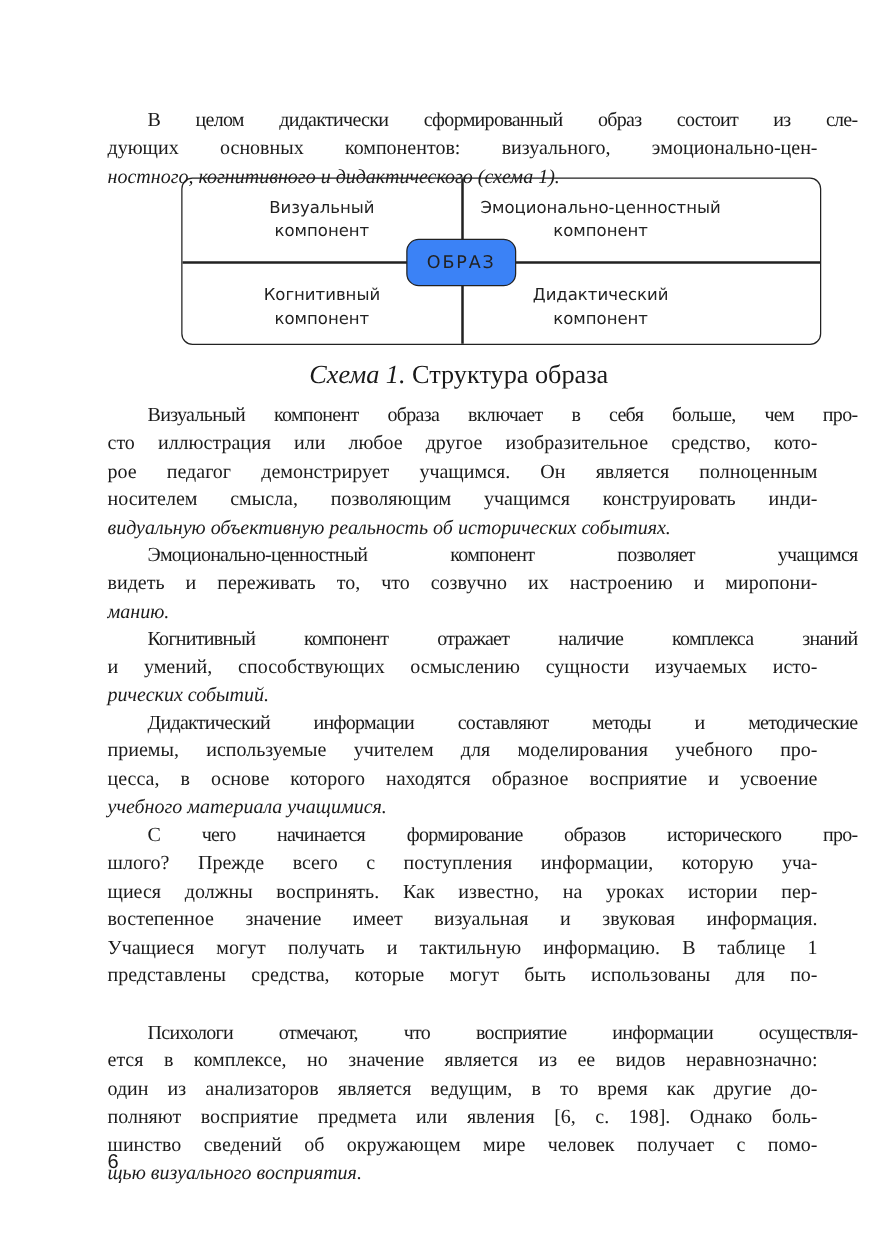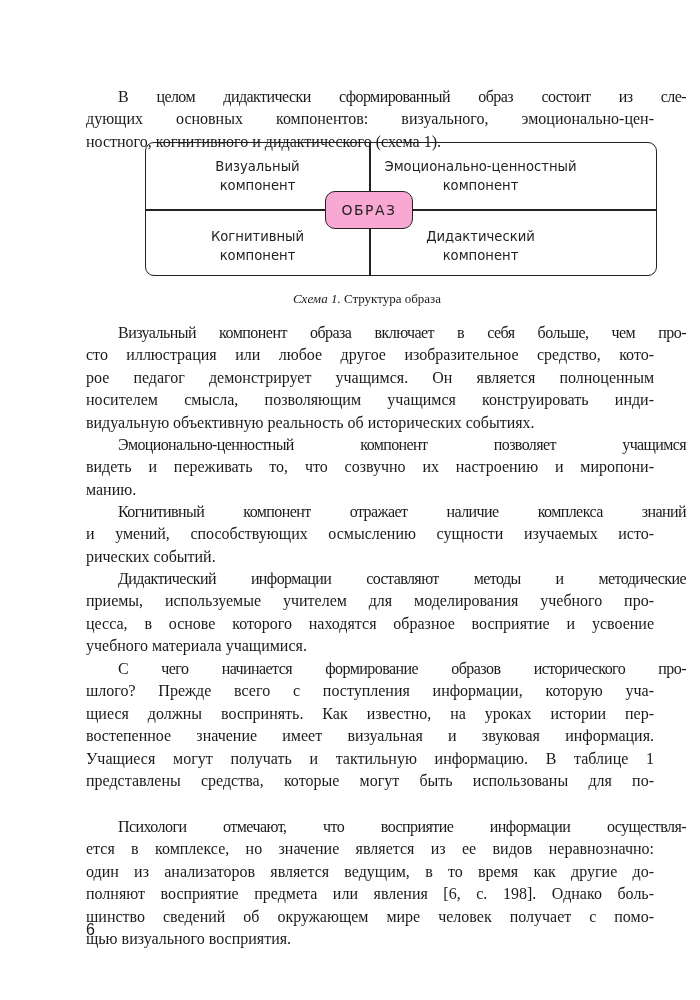--- a/index.html
+++ b/index.html
@@ -1,35 +1,35 @@
 <!DOCTYPE html>
 <html><head>
 <meta charset="utf-8">
 <style>
   html, body { margin: 0; padding: 0; background: #ffffff; }
   body { width: 700px; height: 1000px; position: relative; overflow: hidden; color: #1a1a1a; }
   .line { display: block; text-align: justify; text-align-last: justify; white-space: nowrap; }
-  .line.last { text-align-last: left; }
+  .line.last { text-align-last: left; font-style: italic; }
   .line.first { text-indent: 32px; }
   .line:not(.first) { text-indent: 0; }
   .para { position: absolute; left: 0; width: 568px; font-family: "Liberation Serif", "DejaVu Serif", serif; font-size: 16px; line-height: 22.4px; }
   .para .line { width: 568px; }
 
   
   .diagram { position: absolute; left: 145px; top: 142px; width: 512px; height: 134px; border: 1.5px solid #222; border-radius: 9px; box-sizing: border-box; }
   .diagram .vline { position: absolute; left: 223px; top: 0; width: 1.5px; height: 100%; background: #222; }
   .diagram .hline { position: absolute; left: 0; top: 66px; width: 100%; height: 1.5px; background: #222; }
   .cell { position: absolute; font-family: "DejaVu Sans", "Liberation Sans", sans-serif; font-size: 13.2px; line-height: 19px; text-align: center; color: #222; }
   .cell span { display: block; }
   .cell.tl { left: 0; top: 14px; width: 223px; }
   .cell.tr { left: 225px; top: 14px; width: 219px; }
   .cell.bl { left: 0; top: 84px; width: 223px; }
   .cell.br { left: 225px; top: 84px; width: 219px; }
-  .center-box { position: absolute; left: 179px; top: 48px; width: 88px; height: 38px; border: 1.5px solid #222; border-radius: 10px; background: #f9a8d4; box-sizing: border-box; font-family: "DejaVu Sans", "Liberation Sans", sans-serif; font-size: 14px; letter-spacing: 1.5px; display: flex; align-items: center; justify-content: center; color: #222; }
-  .caption { position: absolute; left: 145px; top: 288px; width: 444px; text-align: center; font-family: "Liberation Serif", "DejaVu Serif", serif; font-size: 13px; line-height: 22px; }
+  .center-box { position: absolute; left: 179px; top: 48px; width: 88px; height: 38px; border: 1.5px solid #222; border-radius: 10px; background: #3b82f6; box-sizing: border-box; font-family: "DejaVu Sans", "Liberation Sans", sans-serif; font-size: 14px; letter-spacing: 1.5px; display: flex; align-items: center; justify-content: center; color: #222; }
+  .caption { position: absolute; left: 145px; top: 288px; width: 444px; text-align: center; font-family: "Liberation Serif", "DejaVu Serif", serif; font-size: 21px; line-height: 22px; }
   .caption i { font-style: italic; }
   .page-number { position: absolute; left: 86px; top: 921px; font-family: "Liberation Sans", "DejaVu Sans", sans-serif; font-size: 16px; color: #1a1a1a; }
 </style>
 </head>
 <body>
 
 <div class="page-root">
 
   <div class="para" style="left:86px; top:86px;">
     <span class="line first" style="display: block; text-indent: 0px; letter-spacing: -0.561404px; padding-left: 32px;">В целом дидактически сформированный образ состоит из сле-</span>

